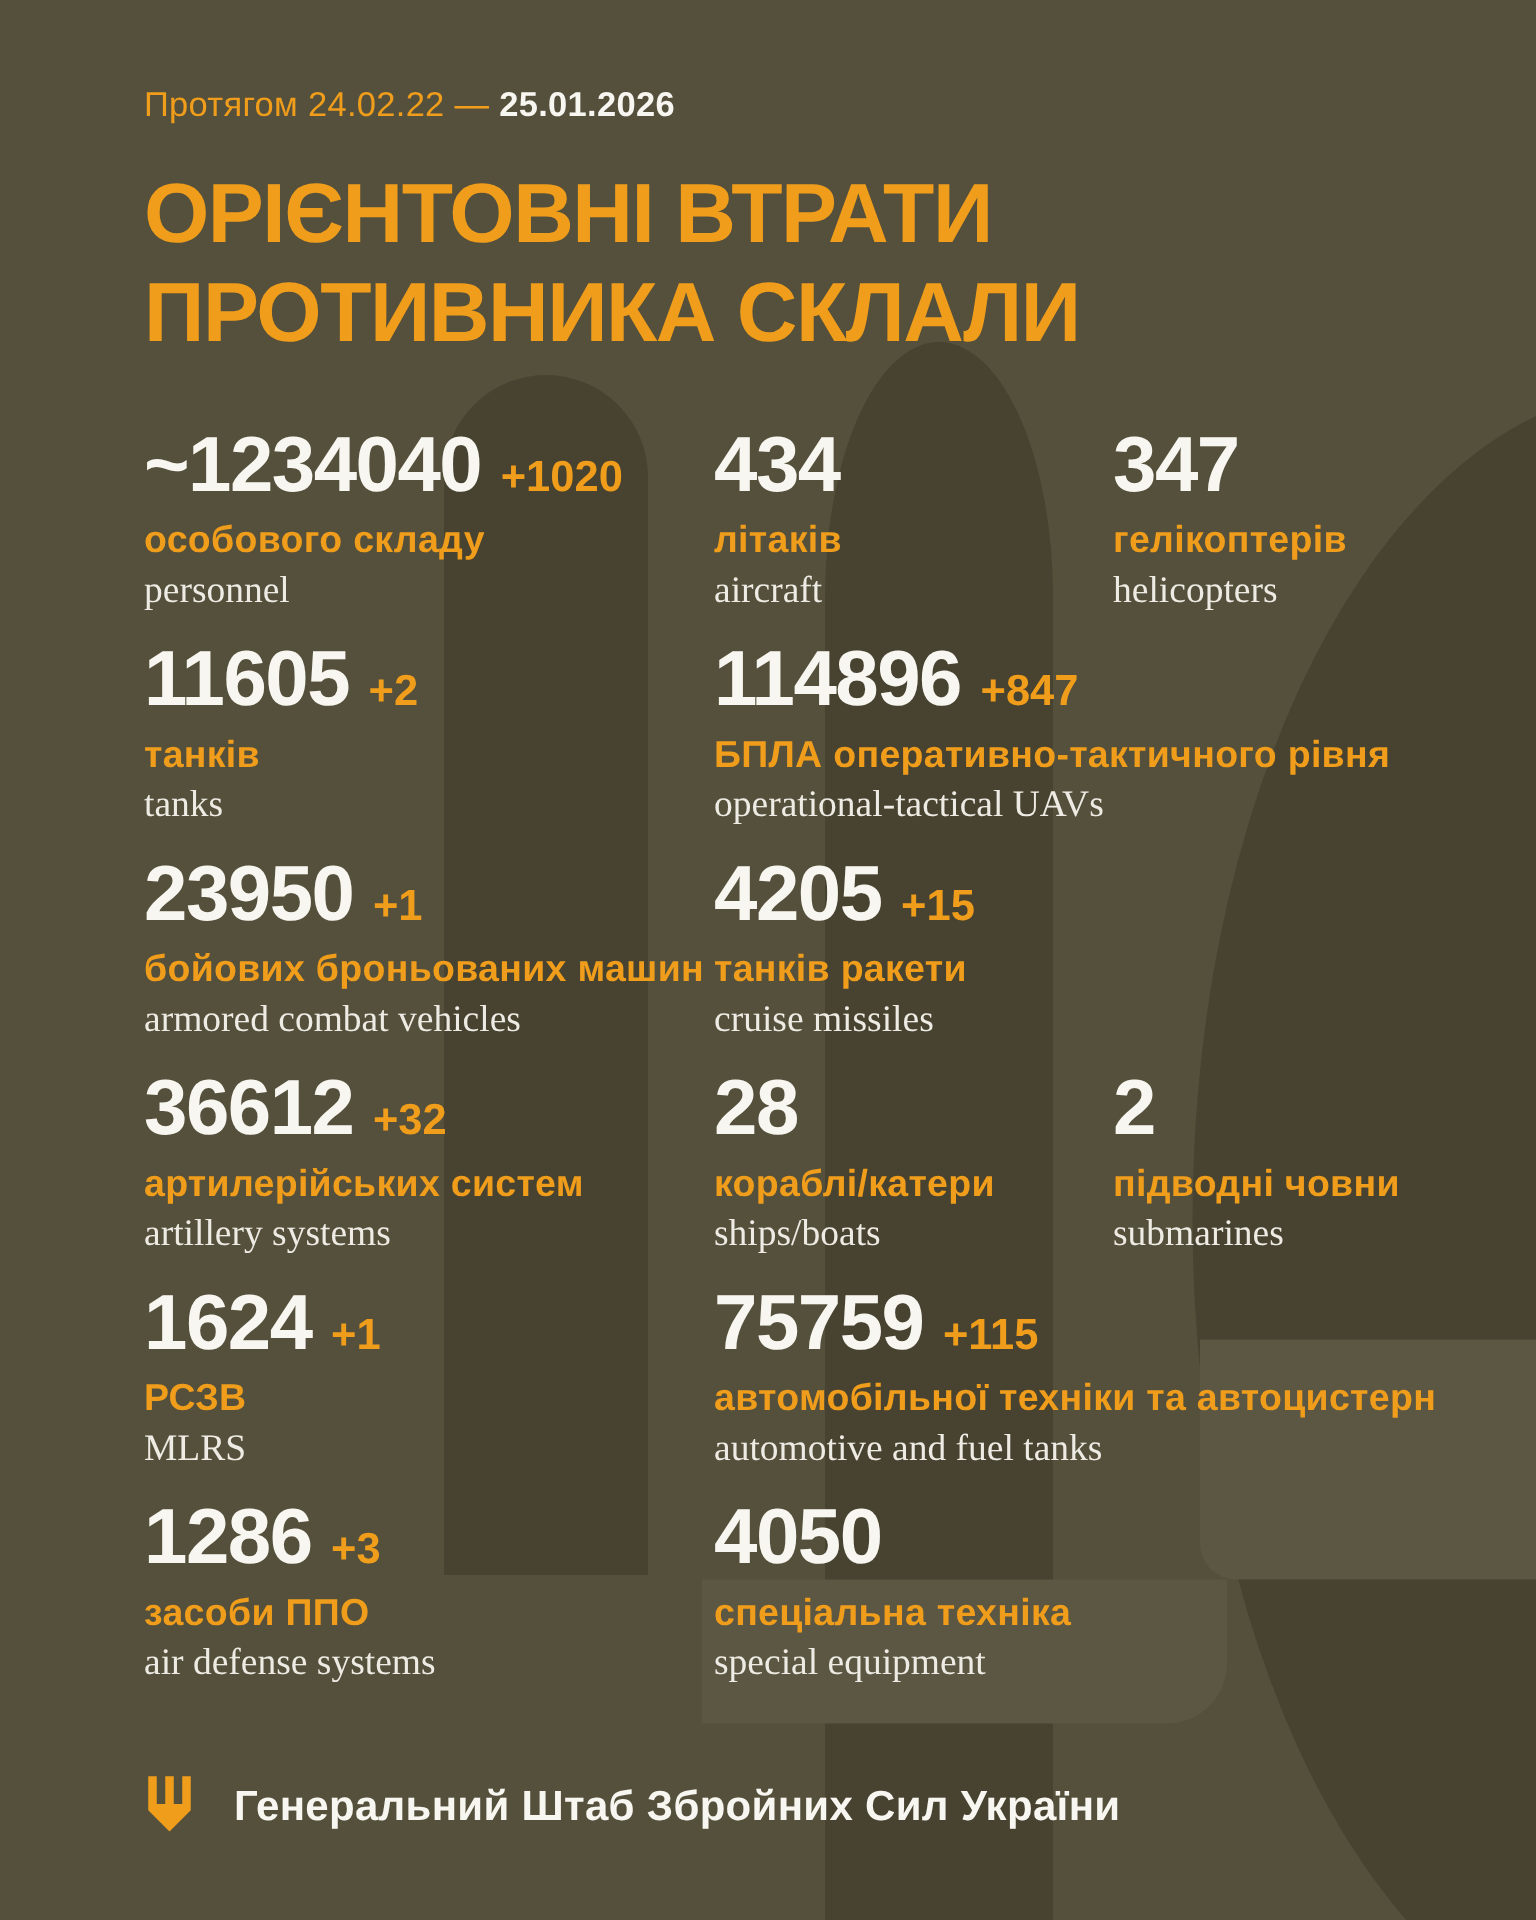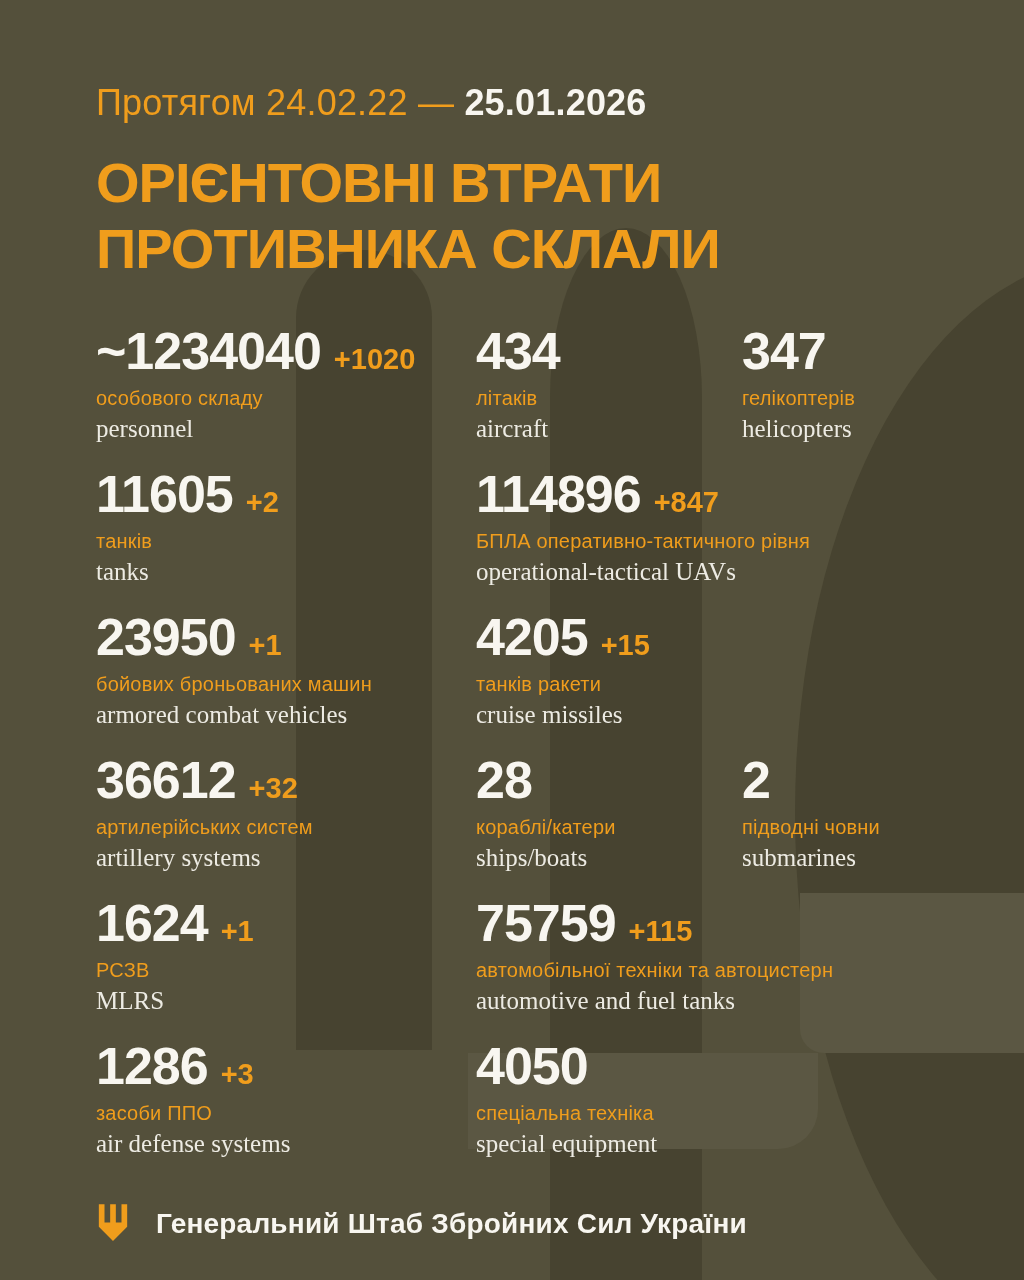--- a/index.html
+++ b/index.html
@@ -42,22 +42,22 @@
     border-radius:0 0 0 24px;
   }
   .wm-light-2{
     left:468px;top:1053px;width:350px;height:96px;
     background:var(--wm-light);
     border-radius:0 0 40px 0;
   }
   
   .content{position:relative;z-index:1;padding:0 40px 0 96px;}
   .dateline{
-    padding-top:82px;
-    font-size:36px;
+    padding-top:56px;
+    font-size:23px;
     letter-spacing:0.2px;
   }
   .dateline .prefix{color:var(--orange);font-weight:500;}
   .dateline .date{color:var(--white);font-weight:700;}
   .title{
     margin-top:26px;
     color:var(--orange);
     font-weight:700;
     font-size:56px;
     line-height:1.18;
@@ -81,37 +81,37 @@
   }
   .delta{
     color:var(--orange);
     font-size:29px;
     font-weight:700;
     margin-left:13px;
     letter-spacing:0;
   }
   .uk{
     color:var(--orange);
-    font-size:20px;
-    font-weight:400;
+    font-size:25px;
+    font-weight:700;
     margin-top:7px;
     line-height:1.25;
     letter-spacing:0.2px;
   }
   .en{
     color:var(--soft);
     font-size:25px;
     font-weight:400;
     margin-top:2px;
     line-height:1.25;
     font-family:Liberation Serif, serif;
   }
   .footer{
     position:absolute;
-    left:96px;bottom:36px;
+    left:96px;bottom:56px;
     display:flex;align-items:center;
     z-index:1;
   }
   .footer .tryzub{width:34px;height:40px;margin-right:26px;flex:0 0 auto;}
   .footer .org{
     color:var(--white);
     font-size:28px;
     font-weight:700;
     letter-spacing:0.2px;
   }

